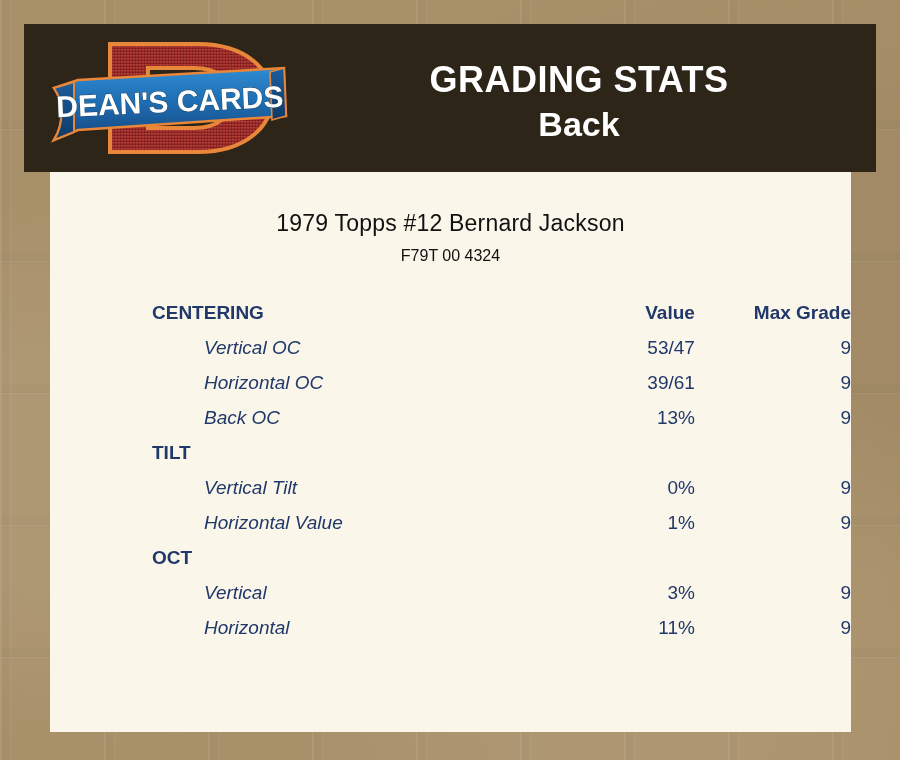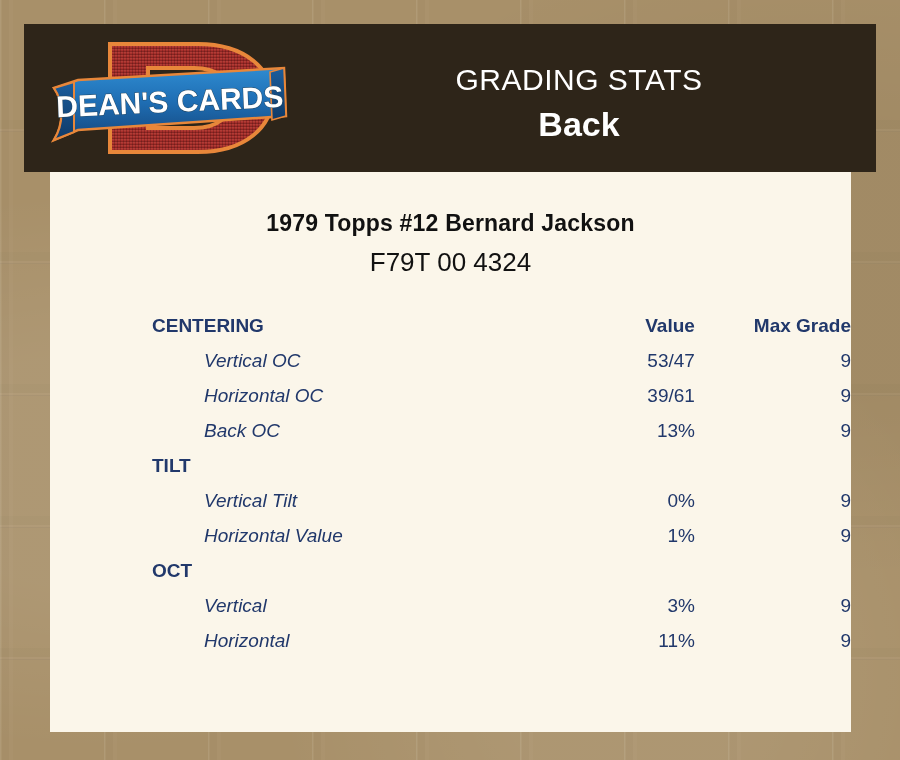--- a/index.html
+++ b/index.html
@@ -71,24 +71,24 @@
 
   
   .title-block {
     flex: 1 1 auto;
     text-align: center;
     color: #ffffff;
     padding-right: 26px;
     margin-top: 2px;
   }
   .title-main {
-    font-size: 30px;
+    font-size: 36px;
     line-height: 50px;
     letter-spacing: 0.5px;
-    font-weight: 400;
+    font-weight: 700;
     white-space: nowrap;
   }
   .title-sub {
     font-size: 34px;
     line-height: 38px;
     font-weight: 700;
     text-align: center;
   }
 
   
@@ -98,28 +98,28 @@
     top: 172px;
     width: 801px;
     height: 560px;
     background: #fbf6ea;
     box-sizing: border-box;
   }
 
   .card-title {
     text-align: center;
     font-size: 23px;
-    font-weight: bold;
+    font-weight: normal;
     color: #111111;
     margin-top: 38px;
     letter-spacing: 0.2px;
   }
   .card-id {
     text-align: center;
-    font-size: 26px;
+    font-size: 16px;
     font-weight: 400;
     color: #111111;
     margin-top: 10px;
   }
 
   
   .stats {
     margin-top: 30px;
     width: 100%;
     border-collapse: collapse;

